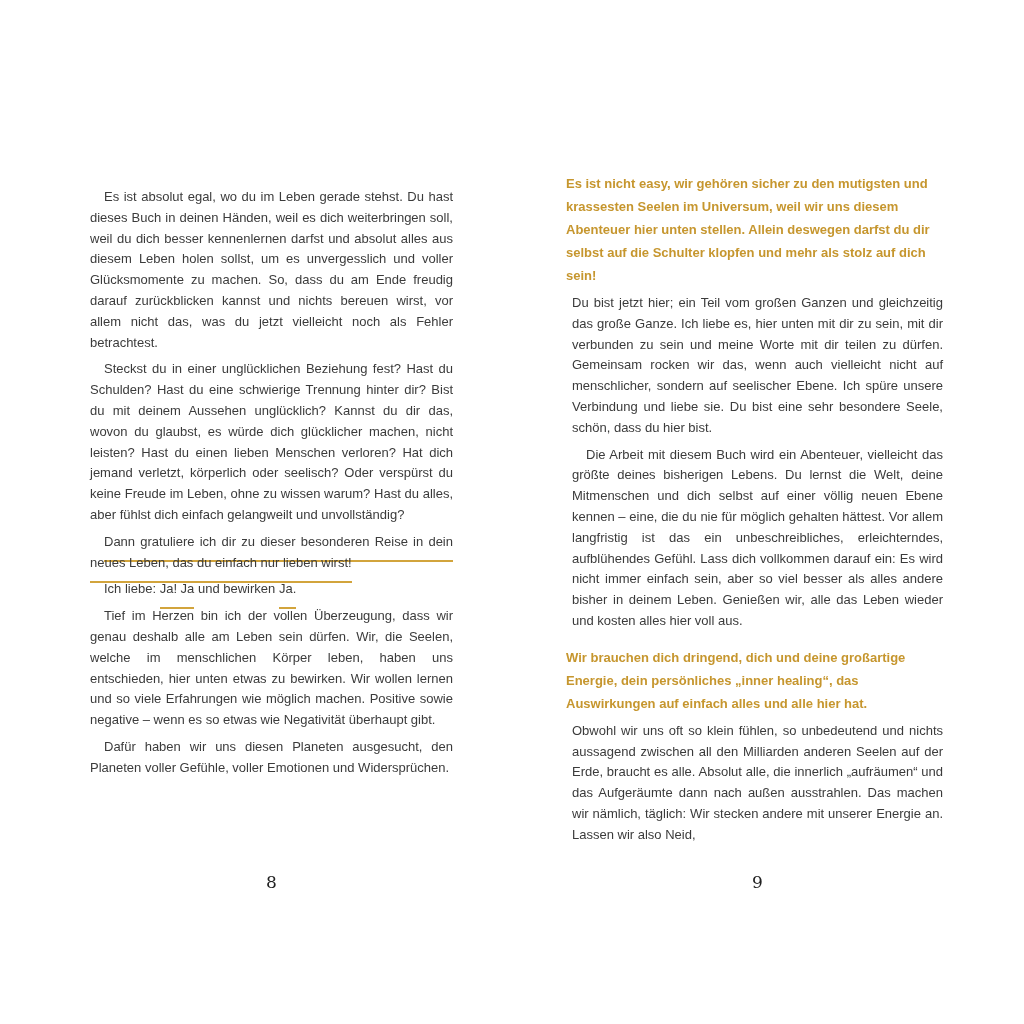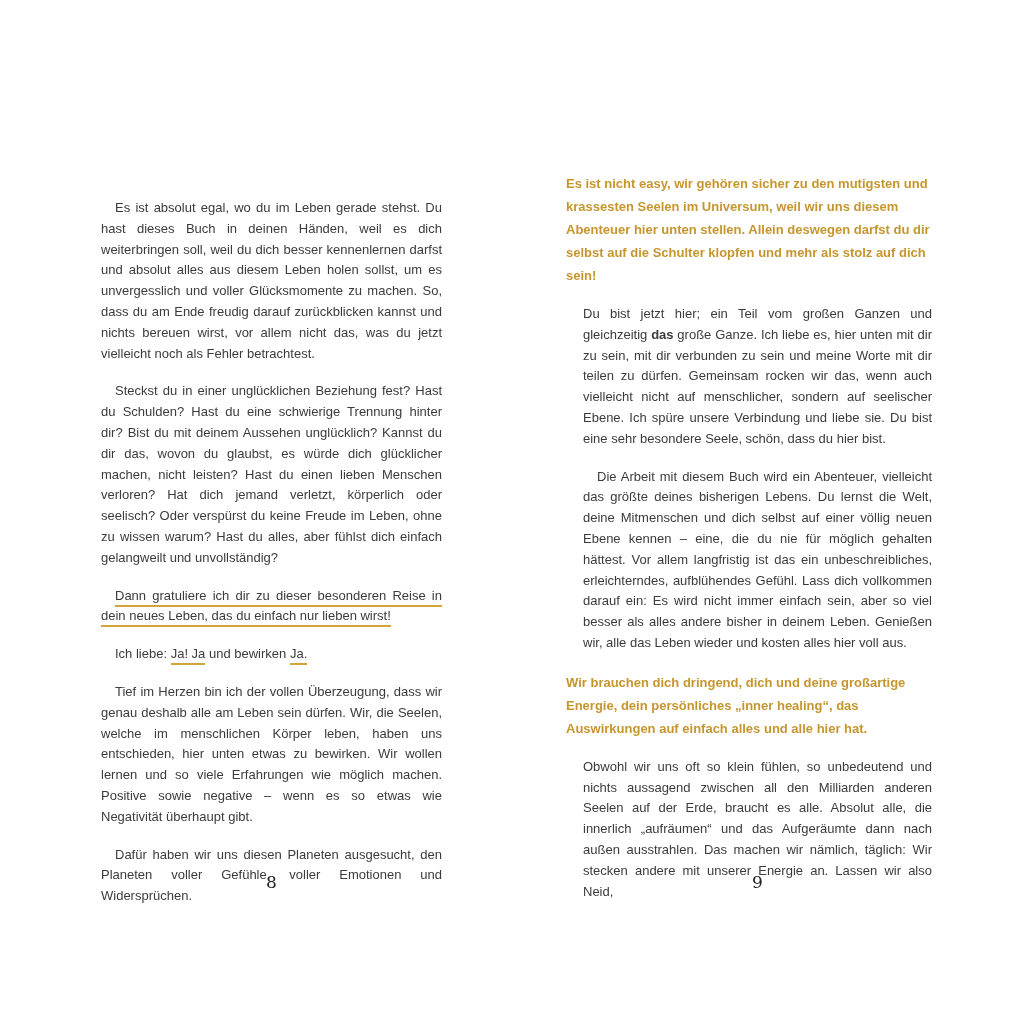--- a/index.html
+++ b/index.html
@@ -14,21 +14,21 @@
     height: 1024px;
     background: #ffffff;
     overflow: hidden;
   }
   .text-column {
     position: absolute;
   }
   .col-left  { left: 84px;  top: 181px; width: 375px; }
   .col-right { left: 566px; top: 172px; width: 383px; }
   p.body {
-    margin: 17px;
+    margin: 6px;
     font-size: 13px;
     line-height: 20.8px;
     color: #3b3b3b;
     text-align: justify;
     hyphens: auto;
     -webkit-hyphens: auto;
   }
   .indent { text-indent: 14px; }
   .gold-heading {
     margin: 0;
@@ -37,33 +37,33 @@
     font-weight: 700;
     color: #c6962e;
     text-align: left;
     hyphens: auto;
   }
   .mt-after-heading { margin-top: 33px; }
   .mt-heading2 { margin-top: 14px; }
   .mt-after-heading2 { margin-top: 30px; }
   .gold-underline {
     border-bottom: 2px solid #d2a43c;
-    padding-bottom: 2px;
+    padding-bottom: 11px;
   }
   .page-number {
     position: absolute;
     top: 872px;
     font-family: "DejaVu Serif", serif;
     font-size: 17px;
     color: #222222;
     text-align: center;
   }
   .pn-left  { left: 84px;  width: 375px; }
   .pn-right { left: 566px; width: 383px; }
-  strong { font-weight: 700; }
+  strong { font-weight: 400; }
 </style>
 </head>
 <body>
 
 <div class="spread">
 
   <div class="text-column col-left" lang="de">
     <p class="body indent">Es ist absolut egal, wo du im Leben gerade stehst. Du hast dieses Buch in deinen Händen, weil es dich weiterbringen soll, weil du dich besser kennenlernen darfst und absolut alles aus diesem Leben holen sollst, um es unvergesslich und voller Glücksmomente zu machen. So, dass du am Ende freudig darauf zurückblicken kannst und nichts bereuen wirst, vor allem nicht das, was du jetzt vielleicht noch als Fehler betrachtest.</p>
     <p class="body indent">Steckst du in einer unglücklichen Beziehung fest? Hast du Schulden? Hast du eine schwierige Trennung hinter dir? Bist du mit deinem Aussehen unglücklich? Kannst du dir das, wovon du glaubst, es würde dich glücklicher machen, nicht leisten? Hast du einen lieben Menschen verloren? Hat dich jemand verletzt, körperlich oder seelisch? Oder verspürst du keine Freude im Leben, ohne zu wissen warum? Hast du alles, aber fühlst dich einfach gelangweilt und unvollständig?</p>
     <p class="body indent"><span class="gold-underline">Dann gratuliere ich dir zu dieser besonderen Reise in dein neues Leben, das du einfach nur lieben wirst!</span></p>

